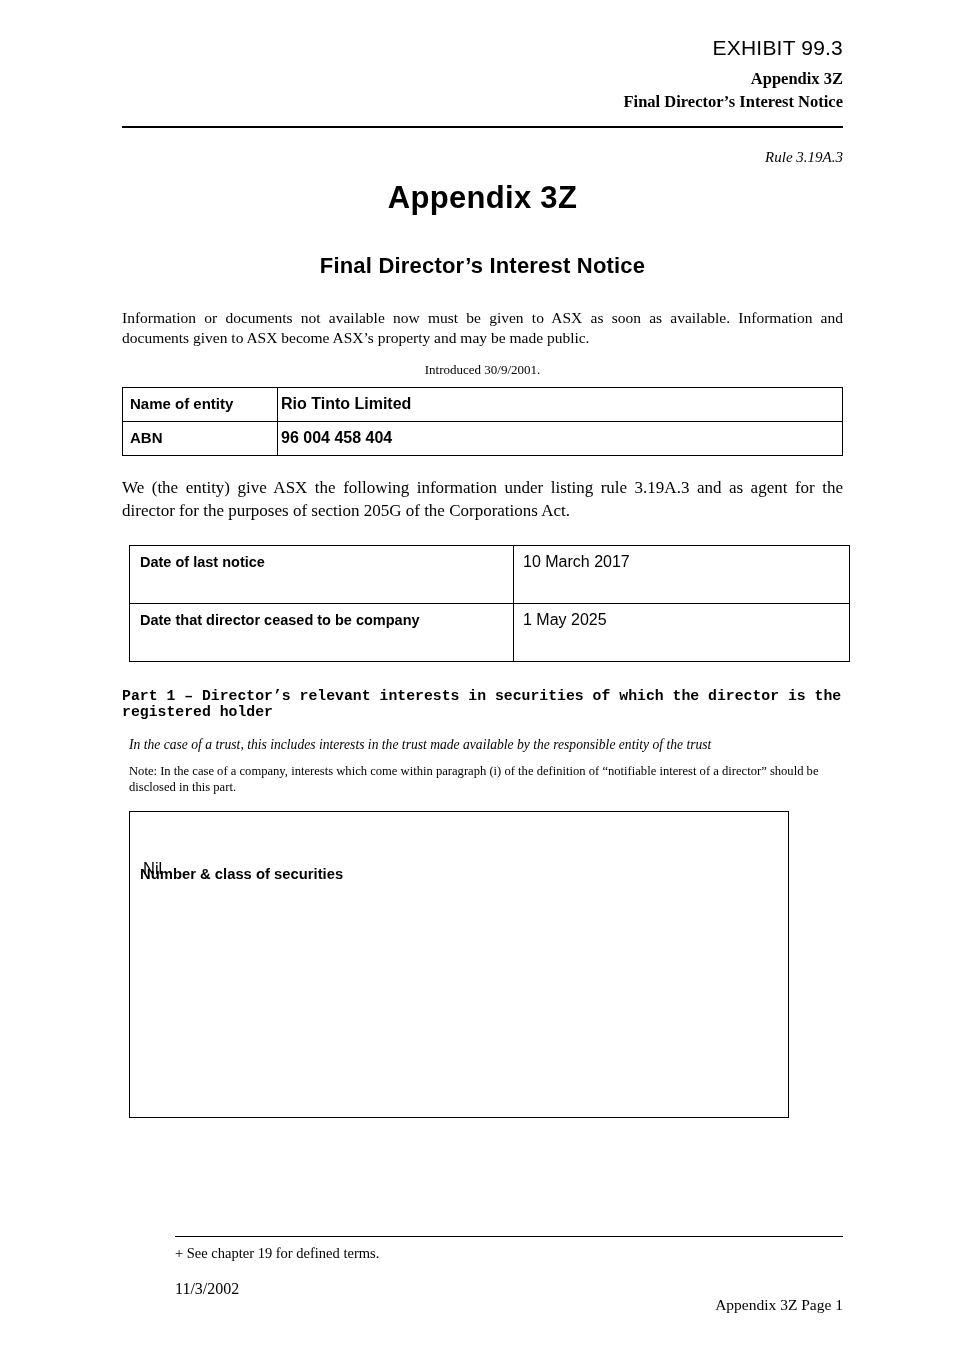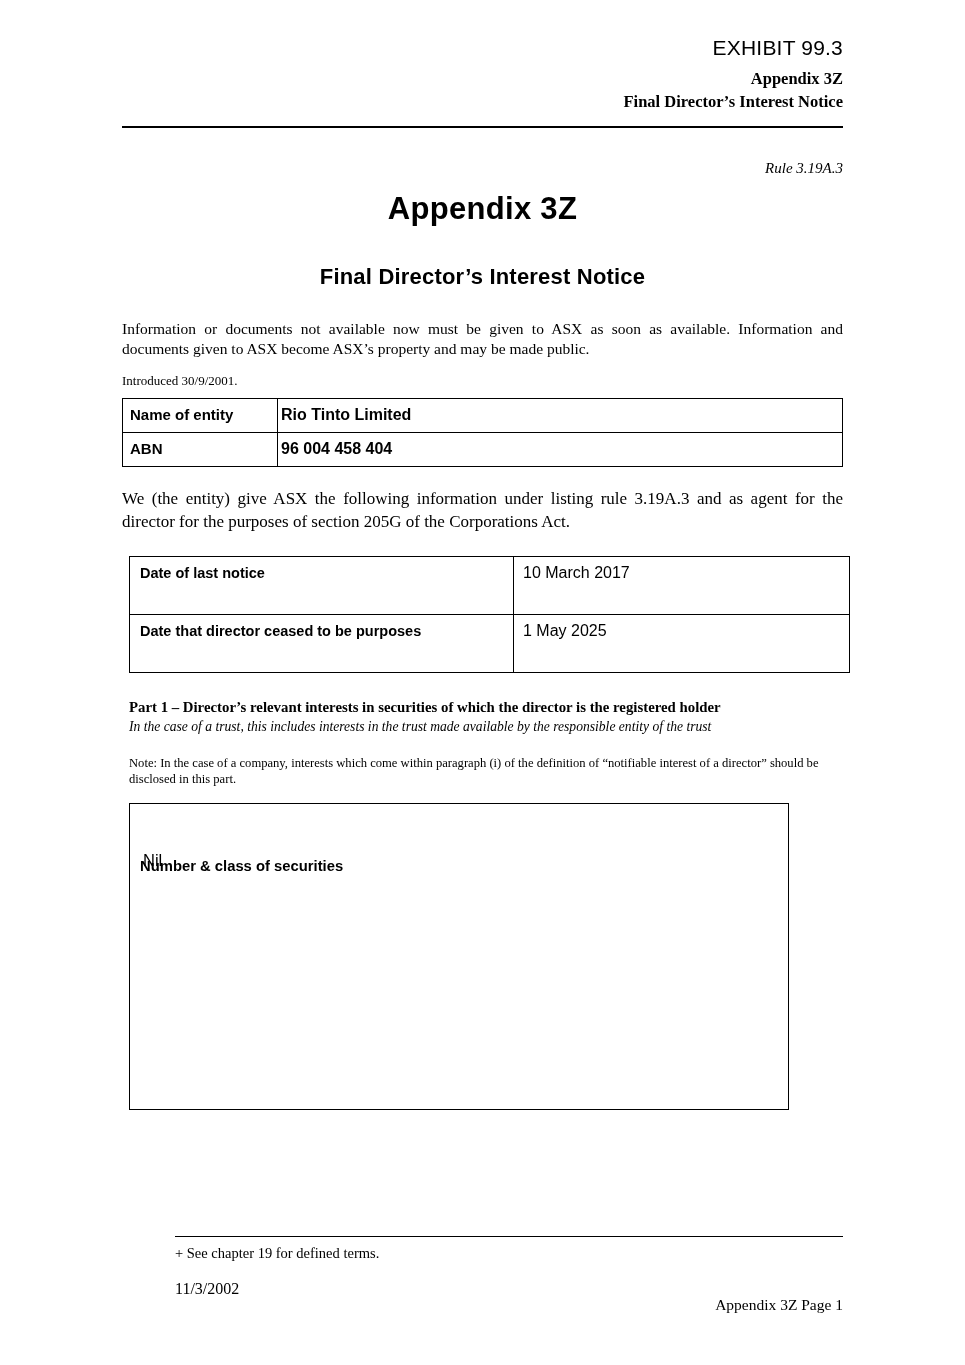--- a/index.html
+++ b/index.html
@@ -49,21 +49,21 @@
   .hdr-rule {
     border-top: 2.5px solid #000;
     margin-top: 14px;
   }
 
   
   .rule-ref {
     text-align: right;
     font-style: italic;
     font-size: 15px;
-    margin-top: 32px;
+    margin-top: 21px;
   }
   .doc-title {
     text-align: center;
     font-family: "Liberation Sans", sans-serif;
     font-weight: bold;
     font-size: 31px;
     margin-top: 14px;
     letter-spacing: 0.3px;
   }
   .doc-subtitle {
@@ -77,20 +77,21 @@
 
   .intro-italic {
     font-size: 15.5px;
     line-height: 1.32;
     margin-top: 29px;
     text-align: justify;
   }
   .introduced {
     font-size: 13px;
     margin-top: 13px;
+    text-align: center;
   }
 
   
   table.tbl {
     border-collapse: collapse;
     width: 100%;
   }
   .entity-table {
     margin-top: 9px;
     border: 1.6px solid #000;
@@ -135,36 +136,35 @@
   }
   .director-table td.v {
     padding: 7px 8px 8px 9px;
     font-family: "Liberation Sans", sans-serif;
     font-size: 16px;
   }
 
   
   .part-heading {
     margin-top: 26px;
-    margin-left: 7px;
-    font-family: Liberation Serif, serif;
+    font-family: Liberation Mono, monospace;
     font-weight: bold;
     font-size: 14.8px;
   }
   .part-sub {
     margin-left: 7px;
     font-style: italic;
     font-size: 13.6px;
-    margin-top: 3px;
+    margin-top: 17px;
   }
   .part-note {
     margin-left: 7px;
     font-size: 12.6px;
     line-height: 1.3;
-    margin-top: 20px;
+    margin-top: 10px;
   }
 
   
   .sec-box {
     margin-top: 15px;
     margin-left: 7px;
     width: 660px;
     height: 307px;
     border: 1.5px solid #000;
     box-sizing: border-box;
@@ -247,21 +247,21 @@
 
   <div class="para">We (the entity) give ASX the following information under listing rule 3.19A.3 and as agent for the director for the purposes of section 205G of the Corporations Act.</div>
 
   <table class="tbl director-table">
     <tbody>
     <tr>
       <td class="k">Date of last notice</td>
       <td class="v">10 March 2017</td>
     </tr>
     <tr>
-      <td class="k">Date that director ceased to be purposes</td>
+      <td class="k">Date that director ceased to be company</td>
       <td class="v">1 May 2025</td>
     </tr>
   </tbody>
     </table>
 
   <div class="part-heading">Part 1 – Director’s relevant interests in securities of which the director is the registered holder</div>
   <div class="part-sub">In the case of a trust, this includes interests in the trust made available by the responsible entity of the trust</div>
   <div class="part-note">Note: In the case of a company, interests which come within paragraph (i) of the definition of “notifiable interest of a director” should be disclosed in this part.</div>
 
   <div class="sec-box">

